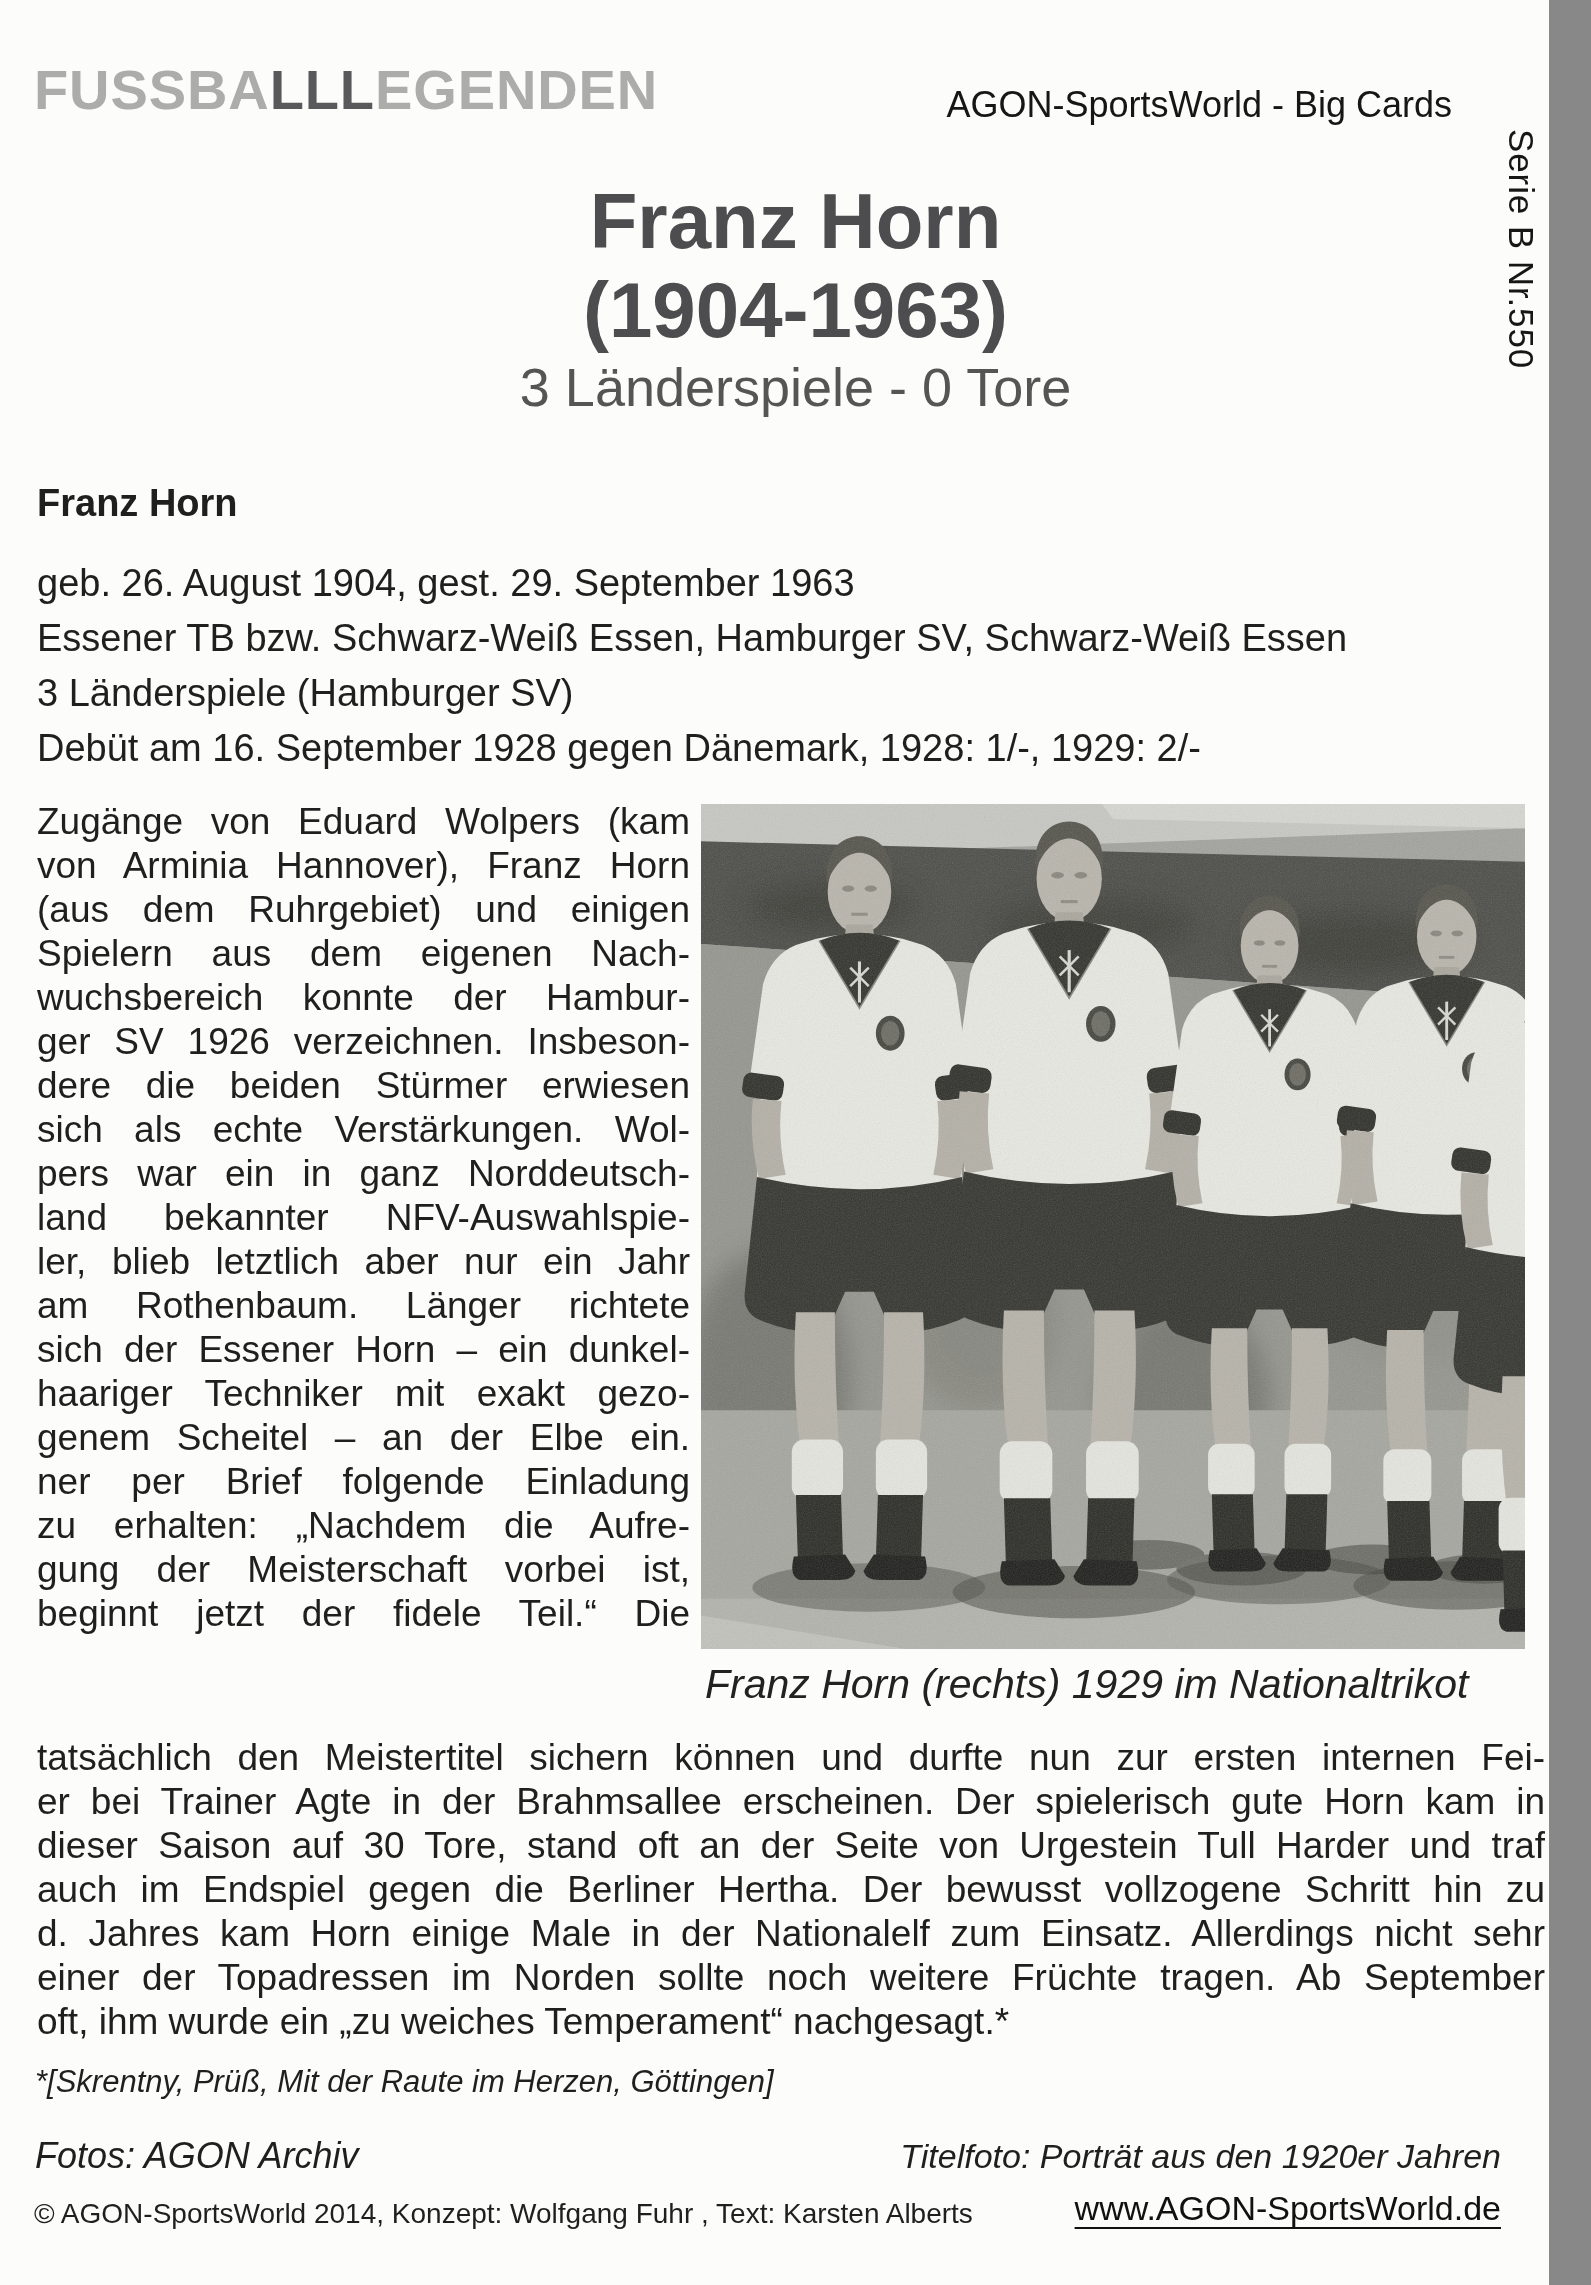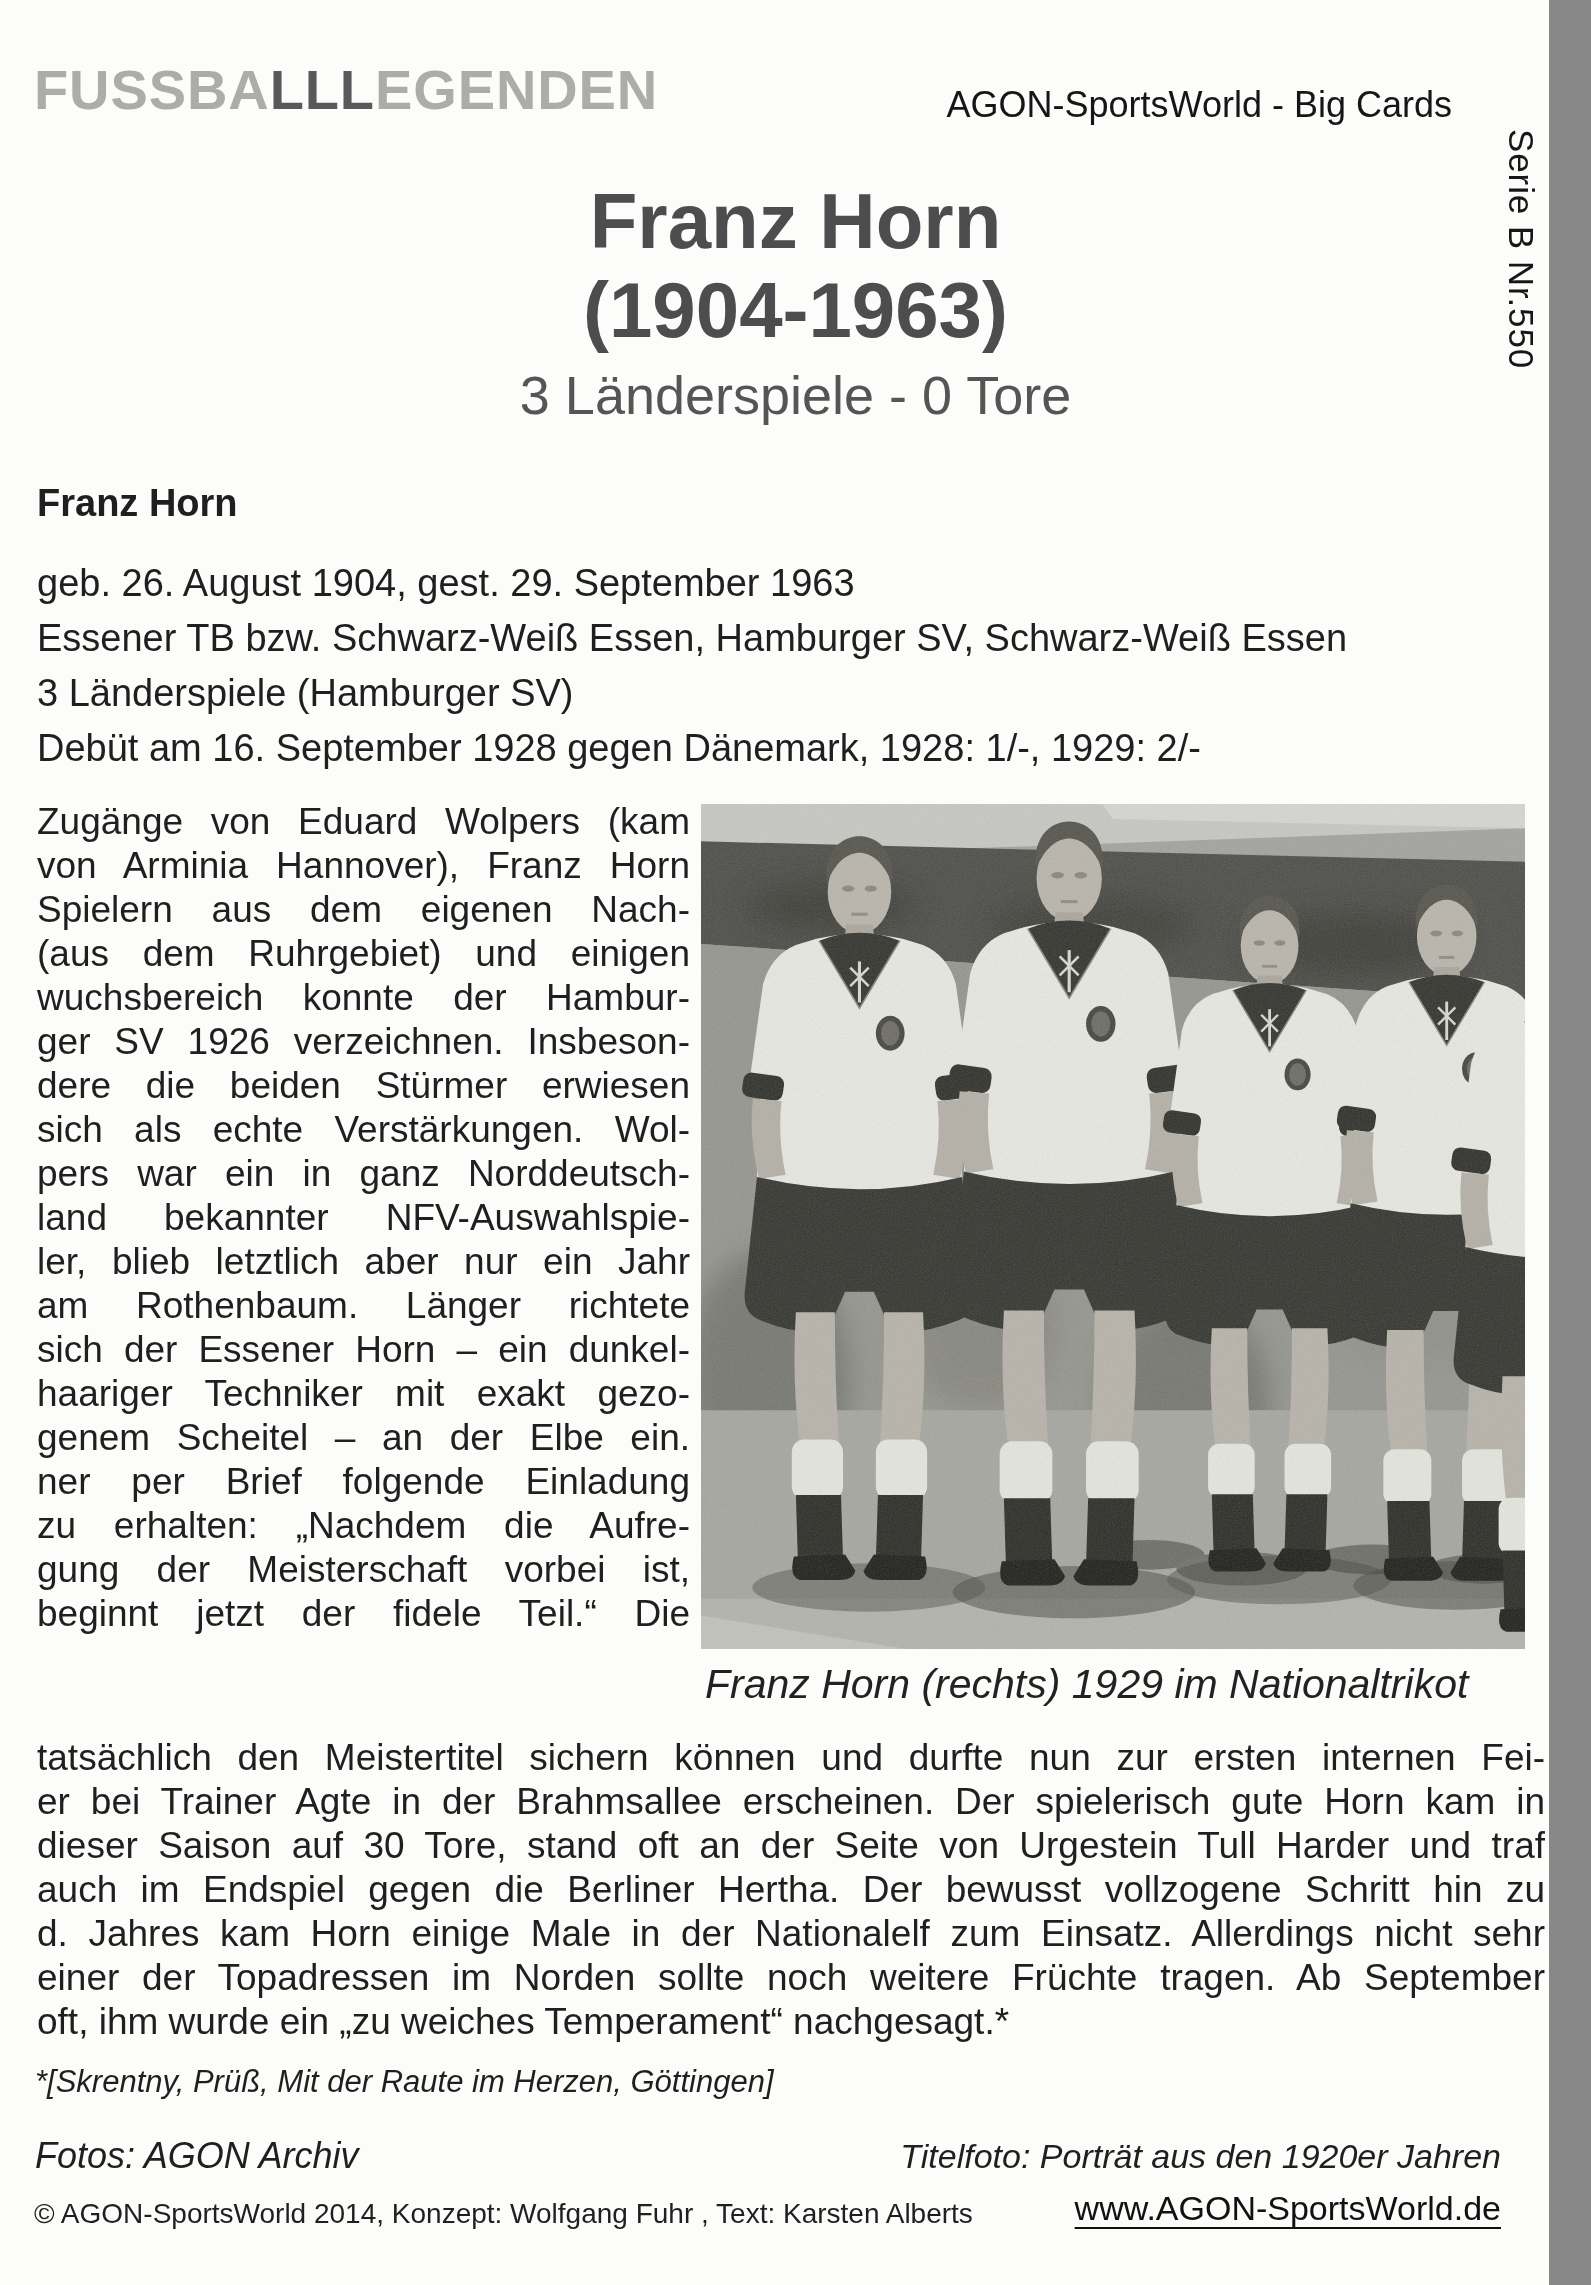--- a/index.html
+++ b/index.html
@@ -9,21 +9,21 @@
   }
   
   .logo{position:absolute; left:34px; top:62px; font-size:56px; font-weight:700; line-height:1; letter-spacing:0.9px;}
   .lg-light{color:#acacaa;}
   .lg-dark{color:#59595b;}
   .header-right{position:absolute; right:97px; top:87px; font-size:36px; line-height:1; color:#161616;}
   .serie-vertical{position:absolute; left:1501px; top:129px; writing-mode:vertical-rl; font-size:35px; color:#161616; letter-spacing:0.9px;}
   
   .title-block{position:absolute; left:0; top:177px; width:1591px; text-align:center;}
   .title-name,.title-years{font-size:78px; font-weight:700; color:#4d4d4f; line-height:89px; margin:0;}
-  .title-sub{font-size:54px; font-weight:400; color:#555555; line-height:65px; margin:8px;}
+  .title-sub{font-size:54px; font-weight:400; color:#555555; line-height:65px; margin:0;}
   
   .player-heading{position:absolute; left:37px; top:481px; font-size:38px; font-weight:700; line-height:1.2;}
   .info-lines{position:absolute; left:37px; top:556px; font-size:38px; line-height:55px; white-space:nowrap;}
   
   .left-col{position:absolute; left:37px; top:800px; width:653px; font-size:37px; line-height:44px;}
   .jline{text-align:justify; text-align-last:justify; text-justify:inter-word; height:44px; overflow:hidden;}
   .full-para{position:absolute; left:37px; top:1736px; width:1508px; font-size:37px; line-height:44px;}
   .full-para .jline:last-child{text-align-last:left;}
   
   .photo{position:absolute; left:701px; top:804px; width:824px; height:845px; margin:0;}
@@ -60,22 +60,22 @@
   <div class="info-lines">
       <div class="info-line">geb. 26. August 1904, gest. 29. September 1963</div>
       <div class="info-line">Essener TB bzw. Schwarz-Weiß Essen, Hamburger SV, Schwarz-Weiß Essen</div>
       <div class="info-line">3 Länderspiele (Hamburger SV)</div>
       <div class="info-line">Debüt am 16. September 1928 gegen Dänemark, 1928: 1/-, 1929: 2/-</div>
     </div>
 
   <div class="left-col">
       <div class="jline">Zugänge von Eduard Wolpers (kam</div>
       <div class="jline">von Arminia Hannover), Franz Horn</div>
+      <div class="jline">(aus dem Ruhrgebiet) und einigen</div>
       <div class="jline">Spielern aus dem eigenen Nach-</div>
-      <div class="jline">(aus dem Ruhrgebiet) und einigen</div>
       <div class="jline">wuchsbereich konnte der Hambur-</div>
       <div class="jline">ger SV 1926 verzeichnen. Insbeson-</div>
       <div class="jline">dere die beiden Stürmer erwiesen</div>
       <div class="jline">sich als echte Verstärkungen. Wol-</div>
       <div class="jline">pers war ein in ganz Norddeutsch-</div>
       <div class="jline">land bekannter NFV-Auswahlspie-</div>
       <div class="jline">ler, blieb letztlich aber nur ein Jahr</div>
       <div class="jline">am Rothenbaum. Länger richtete</div>
       <div class="jline">sich der Essener Horn – ein dunkel-</div>
       <div class="jline">haariger Techniker mit exakt gezo-</div>

